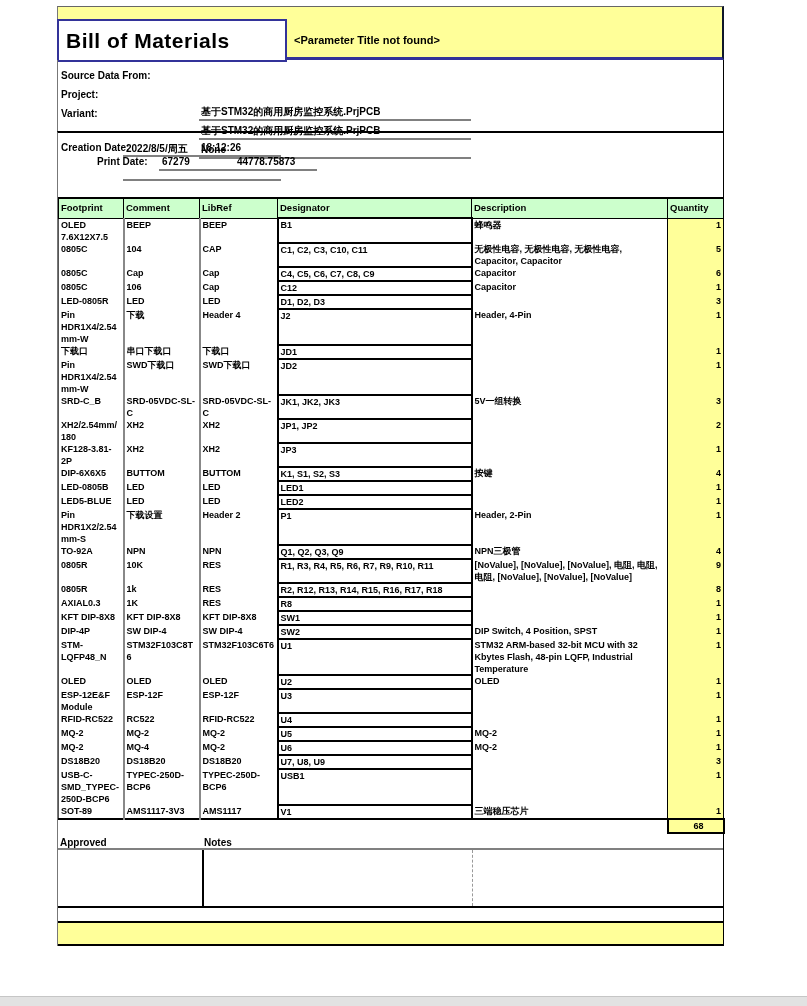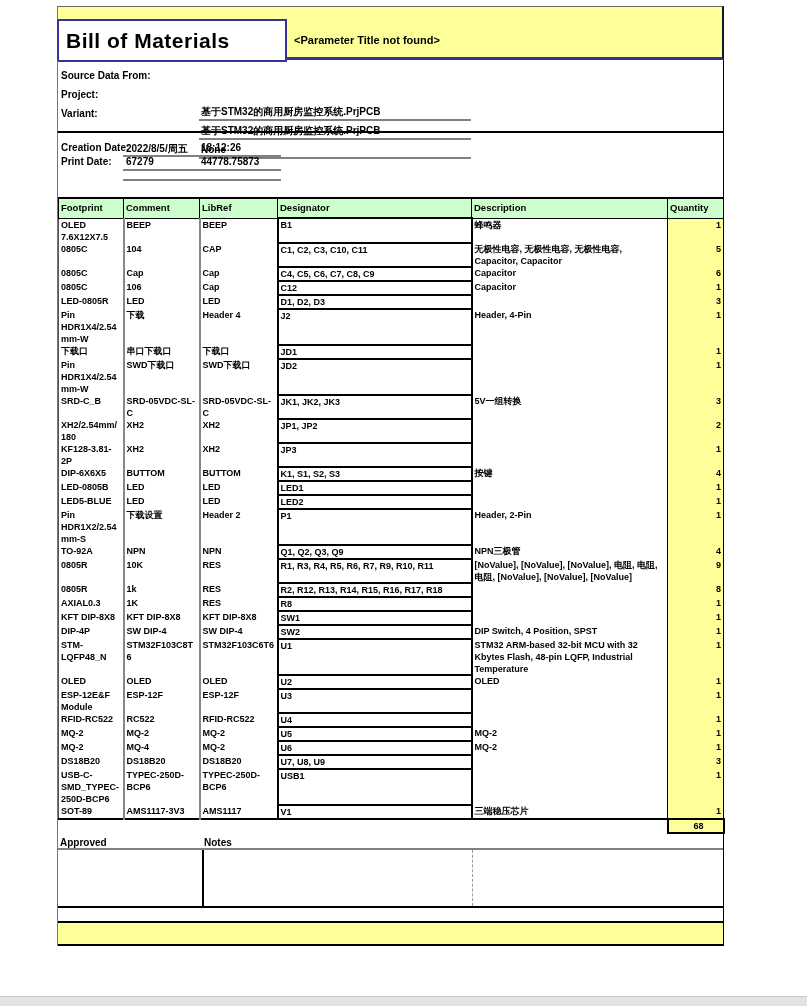--- a/index.html
+++ b/index.html
@@ -27,21 +27,21 @@
     border-left:1px solid #777;border-right:1px solid #000;padding-top:8px;}
   .info-row{position:relative;height:19px;}
   .info-label{position:absolute;left:3px;top:2px;font-weight:bold;font-size:10px;}
   .info-value{position:absolute;left:141px;top:0;width:272px;height:17px;
     border-bottom:2px solid #808080;font-weight:bold;font-size:10px;line-height:16px;padding-left:2px;margin-top:36px;}
 
   
   .dates-box{position:absolute;left:0;top:131px;width:667px;height:66px;
     border-top:2px solid #000;border-left:1px solid #777;border-right:1px solid #000;}
   .date-row{position:absolute;left:0;width:667px;height:16px;}
-  .date-row.r1{top:8px;} .date-row.r2{top:22px;}
+  .date-row.r1{top:8px;} .date-row.r2{top:22px;margin-left:36px;}
   .date-label{position:absolute;left:3px;top:1px;font-weight:bold;font-size:10px;}
   .date-underline{position:absolute;left:65px;top:0;width:158px;height:16px;
     border-bottom:2px solid #808080;}
   .date-v1{position:absolute;left:3px;top:1px;font-weight:bold;font-size:10px;}
   .date-v2{position:absolute;left:78px;top:1px;font-weight:bold;font-size:10px;white-space:nowrap;}
   .extra-rule{position:absolute;left:65px;top:46px;width:158px;height:2px;border-bottom:2px solid #808080;}
 
   
   .main-wrap{position:absolute;left:0;top:197px;width:667px;
     border-left:1px solid #777;border-right:1px solid #000;}

